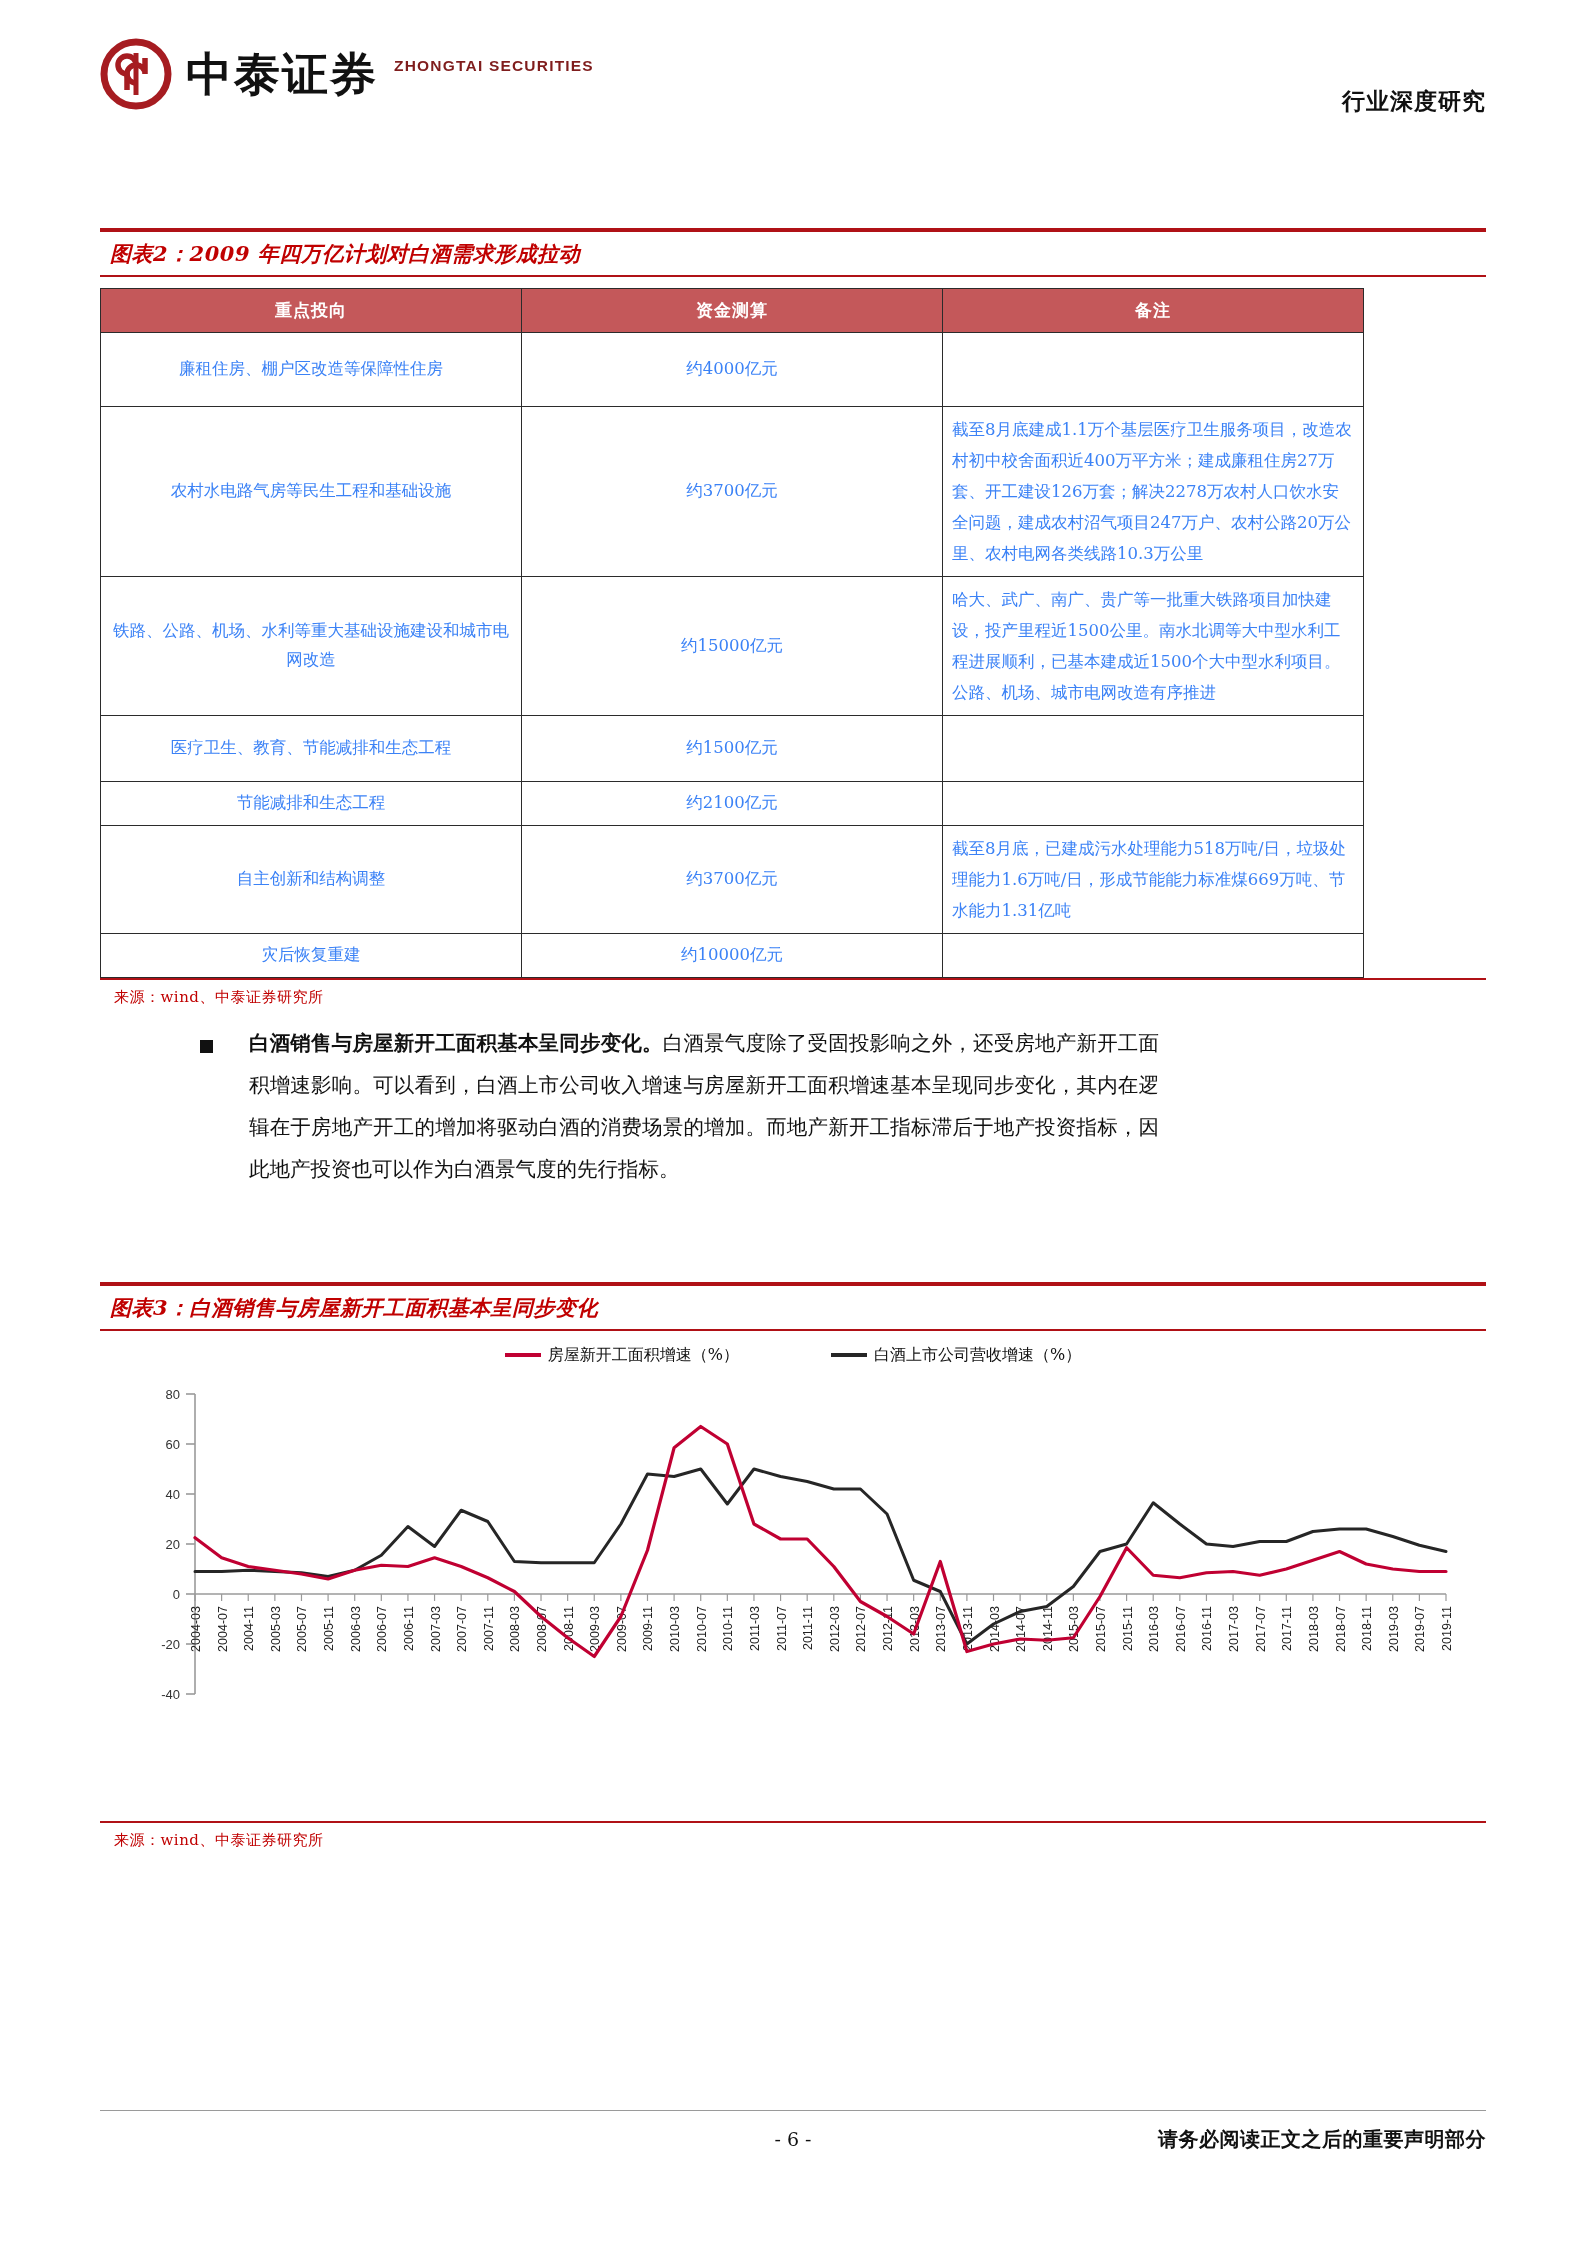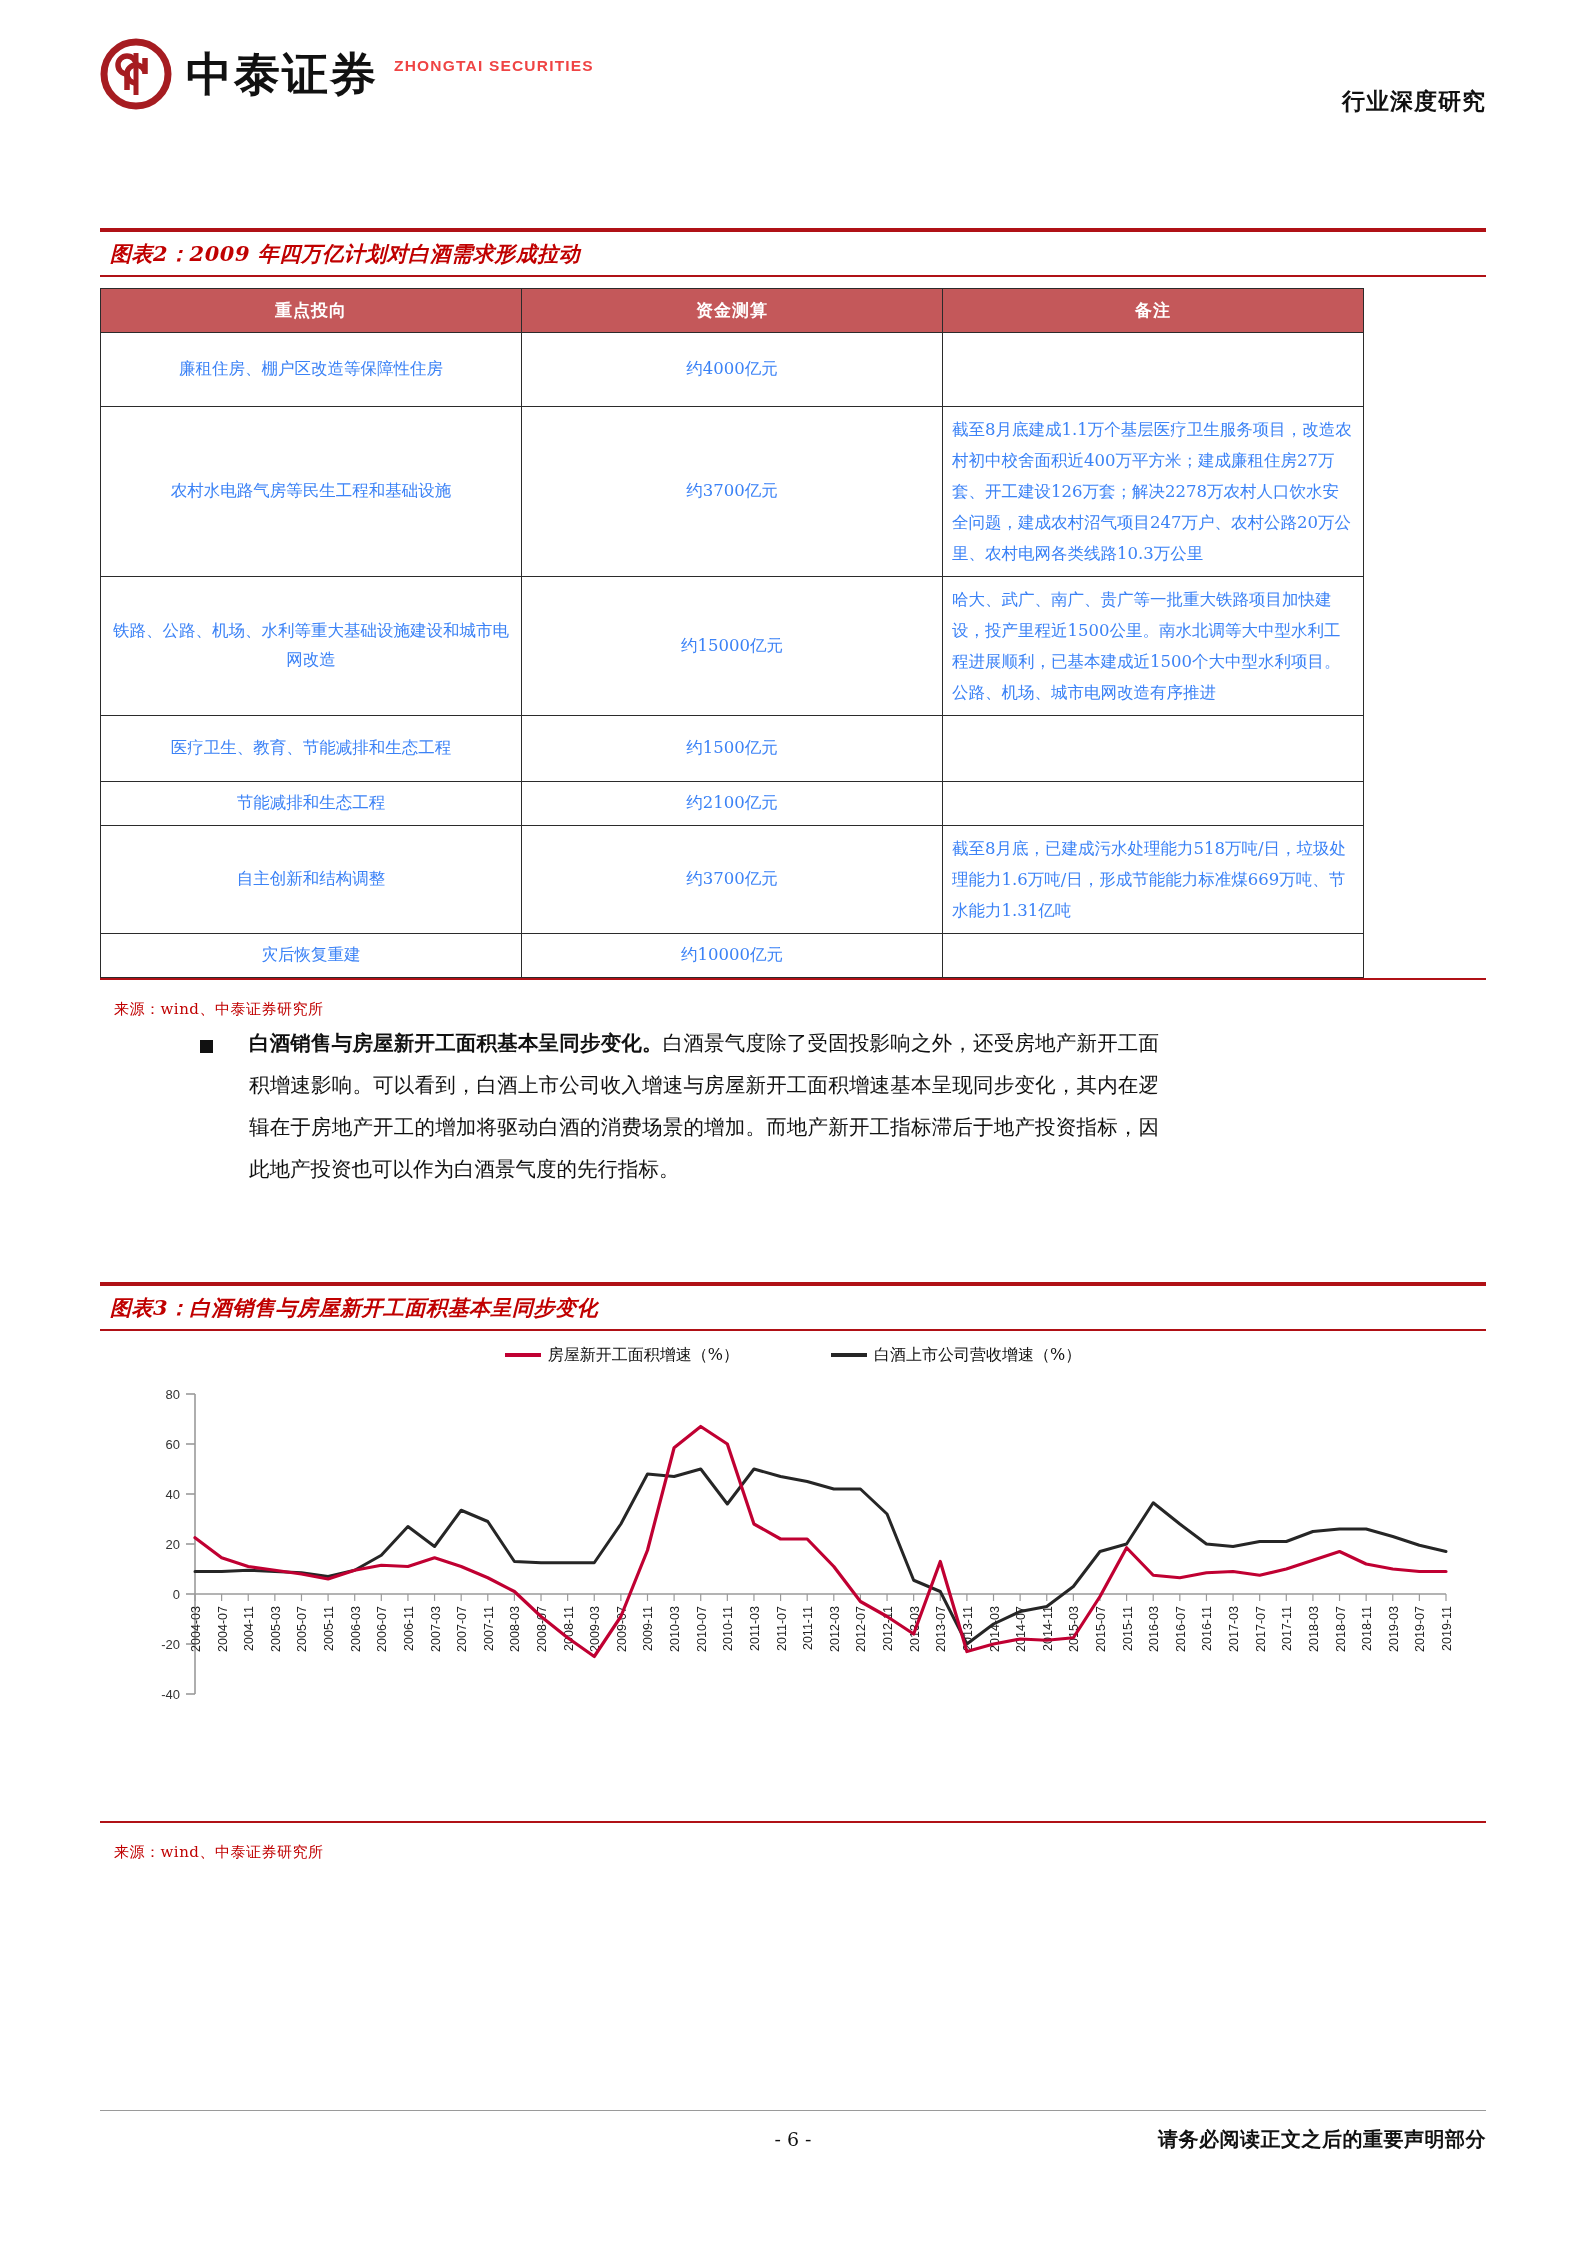--- a/index.html
+++ b/index.html
@@ -21,21 +21,21 @@
   .logo-wrap { position: absolute; left: 100px; top: 0; display: flex; align-items: center; }
   .logo-mark { width: 72px; height: 72px; position: relative; }
   .logo-text-cn {
     font-family: "DejaVu Sans", sans-serif;
     font-weight: bold; font-size: 46px; letter-spacing: 2px;
     color: #111; margin-left: 14px; line-height: 1;
   }
   .logo-text-en {
     font-family: "Liberation Sans", sans-serif;
     font-weight: bold; font-size: 15.5px; letter-spacing: 1.2px;
-    color: #ef4444; margin-left: 16px; margin-top: 6px; text-align: center;
+    color: #7f1d1d; margin-left: 16px; margin-top: 6px; text-align: center;
   }
   .logo-col { display: flex; flex-direction: row; justify-content: center; }
   .header-title {
     position: absolute; right: 100px; top: 48px;
     font-family: "DejaVu Sans", sans-serif;
     font-weight: bold; font-size: 23px; color: #111; letter-spacing: 1px;
   }
 
   
   .fig-block { position: absolute; left: 100px; width: 1386px; }
@@ -72,21 +72,21 @@
     letter-spacing: 1px;
   }
   td.c-focus { text-align: center; width: 240px; line-height: 1.75; }
   td.c-amount { text-align: center; width: 155px; }
   td.c-note { text-align: left; line-height: 1.88; }
 
   .src-rule { height: 2.2px; background: #b01116; width: 1386px; margin-top: 0px; }
   .src-text {
     font-family: "DejaVu Serif", serif;
     font-size: 15px; color: #c00000;
-    padding: 20px 0 0 14px; letter-spacing: 0.5px;
+    padding: 8px 0 0 14px; letter-spacing: 0.5px;
   }
 
   
   .para-wrap {
     position: absolute; left: 100px; width: 1386px;
     display: flex; align-items: flex-start;
   }
   .bullet-sq {
     width: 13px; height: 13px; background: #111; flex: 0 0 13px;
     margin-top: 18px; margin-left: 100px;

